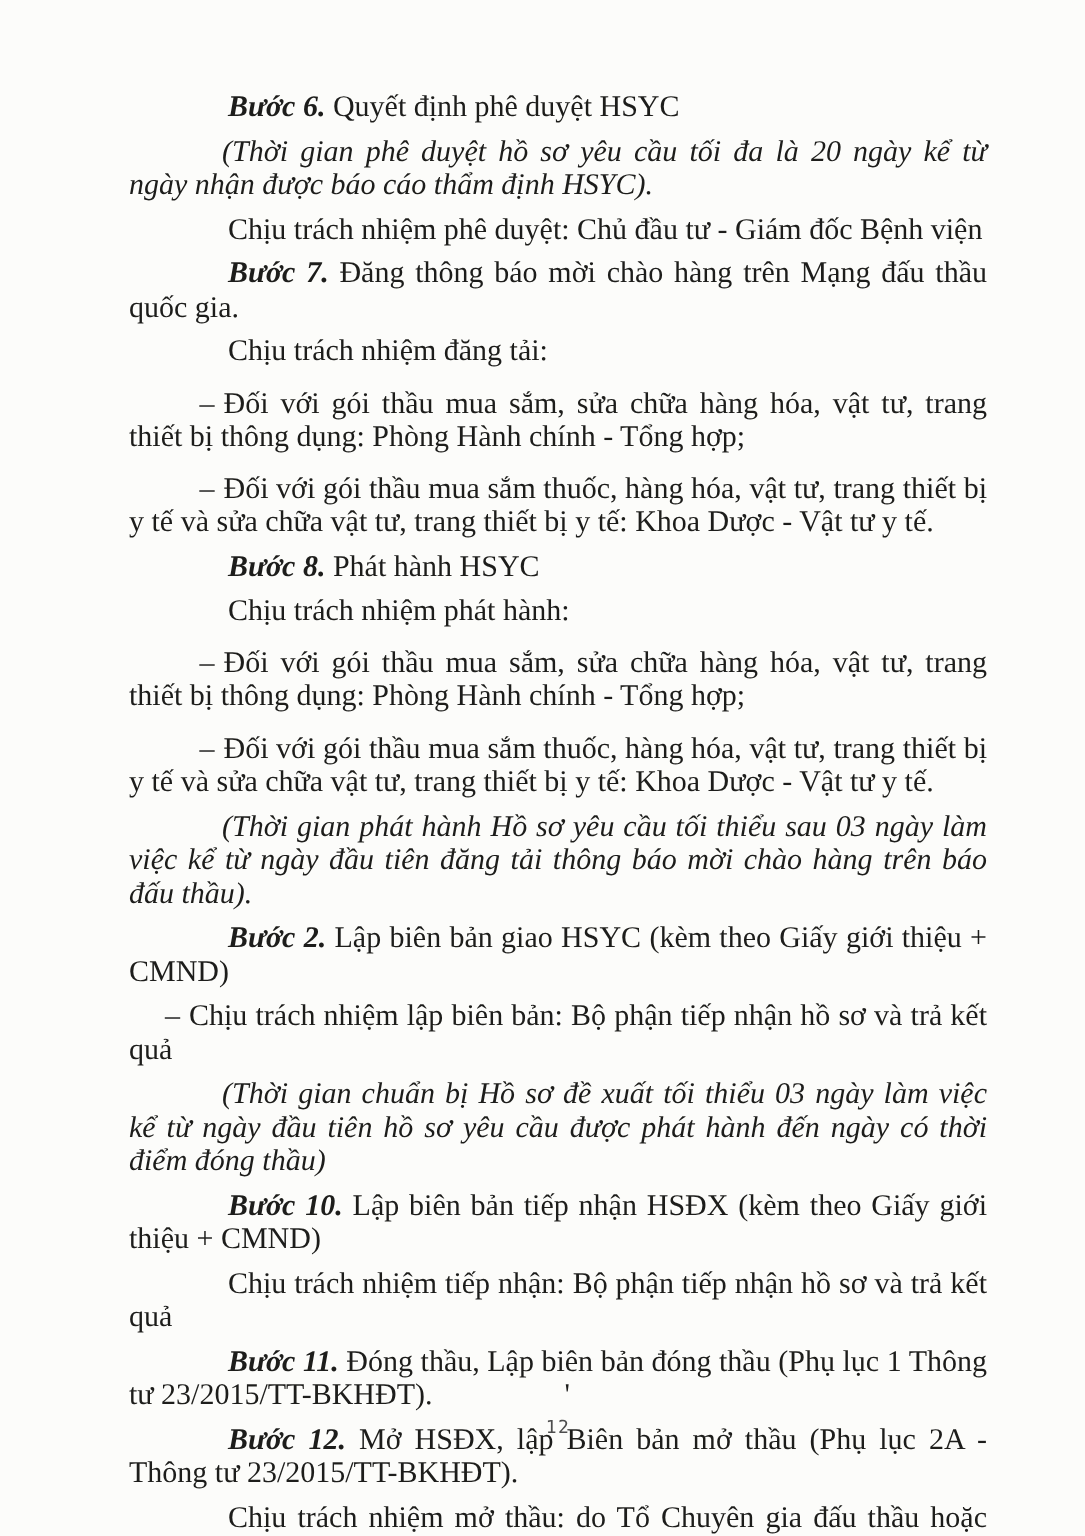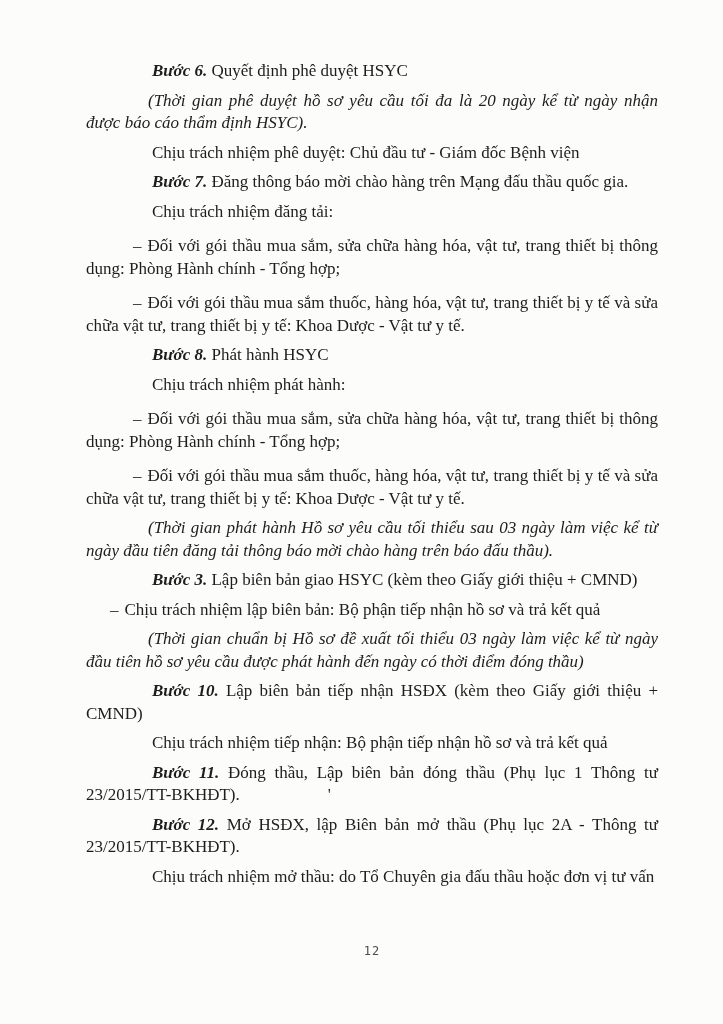--- a/index.html
+++ b/index.html
@@ -16,21 +16,21 @@
     color:#1d1d1b;
   }
   .content {
     position:absolute;
     left:86px; top:60px;
     width:572px;
   }
   .para {
     margin:7px 0 0 0;
     padding:0;
-    font-size:17px;
+    font-size:20px;
     line-height:22.5px;
     text-align:justify;
     text-indent:66px;
     color:#1d1d1b;
   }
   .para:first-child { margin-top:0; }
   .heading { font-weight:700; }
   .note { font-style:italic; text-indent:62px; }
   .step-label { font-weight:700; font-style:italic; }
   .dash { text-indent:47px;margin-top:12px; }
@@ -58,21 +58,21 @@
       <p class="para body"><span>Chịu trách nhiệm phê duyệt: Chủ đầu tư - Giám đốc Bệnh viện</span></p>
       <p class="para step"><span class="step-label">Bước 7.</span> <span>Đăng thông báo mời chào hàng trên Mạng đấu thầu quốc gia.</span></p>
       <p class="para body"><span>Chịu trách nhiệm đăng tải:</span></p>
       <p class="para dash"><span class="marker">–</span><span>Đối với gói thầu mua sắm, sửa chữa hàng hóa, vật tư, trang thiết bị thông dụng: Phòng Hành chính - Tổng hợp;</span></p>
       <p class="para dash"><span class="marker">–</span><span>Đối với gói thầu mua sắm thuốc, hàng hóa, vật tư, trang thiết bị y tế và sửa chữa vật tư, trang thiết bị y tế: Khoa Dược - Vật tư y tế.</span></p>
       <p class="para step"><span class="step-label">Bước 8.</span> <span>Phát hành HSYC</span></p>
       <p class="para body"><span>Chịu trách nhiệm phát hành:</span></p>
       <p class="para dash"><span class="marker">–</span><span>Đối với gói thầu mua sắm, sửa chữa hàng hóa, vật tư, trang thiết bị thông dụng: Phòng Hành chính - Tổng hợp;</span></p>
       <p class="para dash"><span class="marker">–</span><span>Đối với gói thầu mua sắm thuốc, hàng hóa, vật tư, trang thiết bị y tế và sửa chữa vật tư, trang thiết bị y tế: Khoa Dược - Vật tư y tế.</span></p>
       <p class="para note"><span>(Thời gian phát hành Hồ sơ yêu cầu tối thiểu sau 03 ngày làm việc kể từ ngày đầu tiên đăng tải thông báo mời chào hàng trên báo đấu thầu).</span></p>
-      <p class="para step"><span class="step-label">Bước 3.</span> <span>Lập biên bản giao HSYC (kèm theo Giấy giới thiệu + CMND)</span></p>
+      <p class="para step"><span class="step-label">Bước 2.</span> <span>Lập biên bản giao HSYC (kèm theo Giấy giới thiệu + CMND)</span></p>
       <p class="para dash-flush"><span class="marker">–</span><span>Chịu trách nhiệm lập biên bản: Bộ phận tiếp nhận hồ sơ và trả kết quả</span></p>
       <p class="para note"><span>(Thời gian chuẩn bị Hồ sơ đề xuất tối thiểu 03 ngày làm việc kể từ ngày đầu tiên hồ sơ yêu cầu được phát hành đến ngày có thời điểm đóng thầu)</span></p>
       <p class="para step"><span class="step-label">Bước 10.</span> <span>Lập biên bản tiếp nhận HSĐX (kèm theo Giấy giới thiệu + CMND)</span></p>
       <p class="para body"><span>Chịu trách nhiệm tiếp nhận: Bộ phận tiếp nhận hồ sơ và trả kết quả</span></p>
       <p class="para step"><span class="step-label">Bước 11.</span> <span>Đóng thầu, Lập biên bản đóng thầu (Phụ lục 1 Thông tư 23/2015/TT-BKHĐT).</span><span class="tail">'</span></p>
       <p class="para step"><span class="step-label">Bước 12.</span> <span>Mở HSĐX, lập Biên bản mở thầu (Phụ lục 2A - Thông tư 23/2015/TT-BKHĐT).</span></p>
       <p class="para body"><span>Chịu trách nhiệm mở thầu: do Tổ Chuyên gia đấu thầu hoặc đơn vị tư vấn</span></p>
     </div>
   <div class="page-number">12</div>
 </div>

